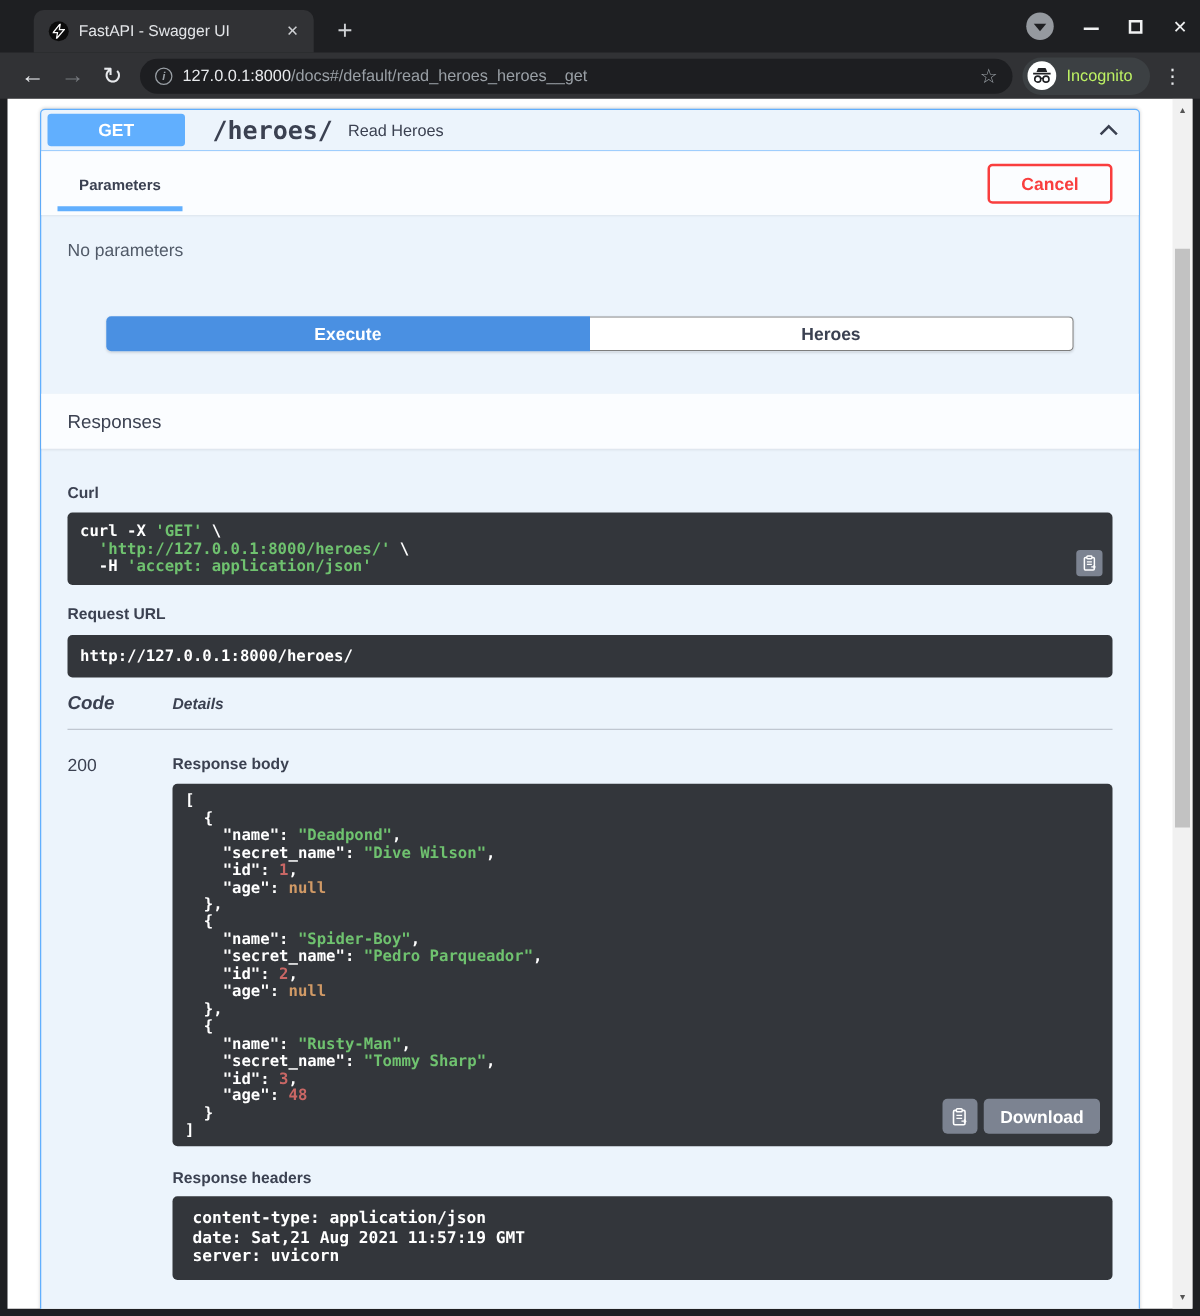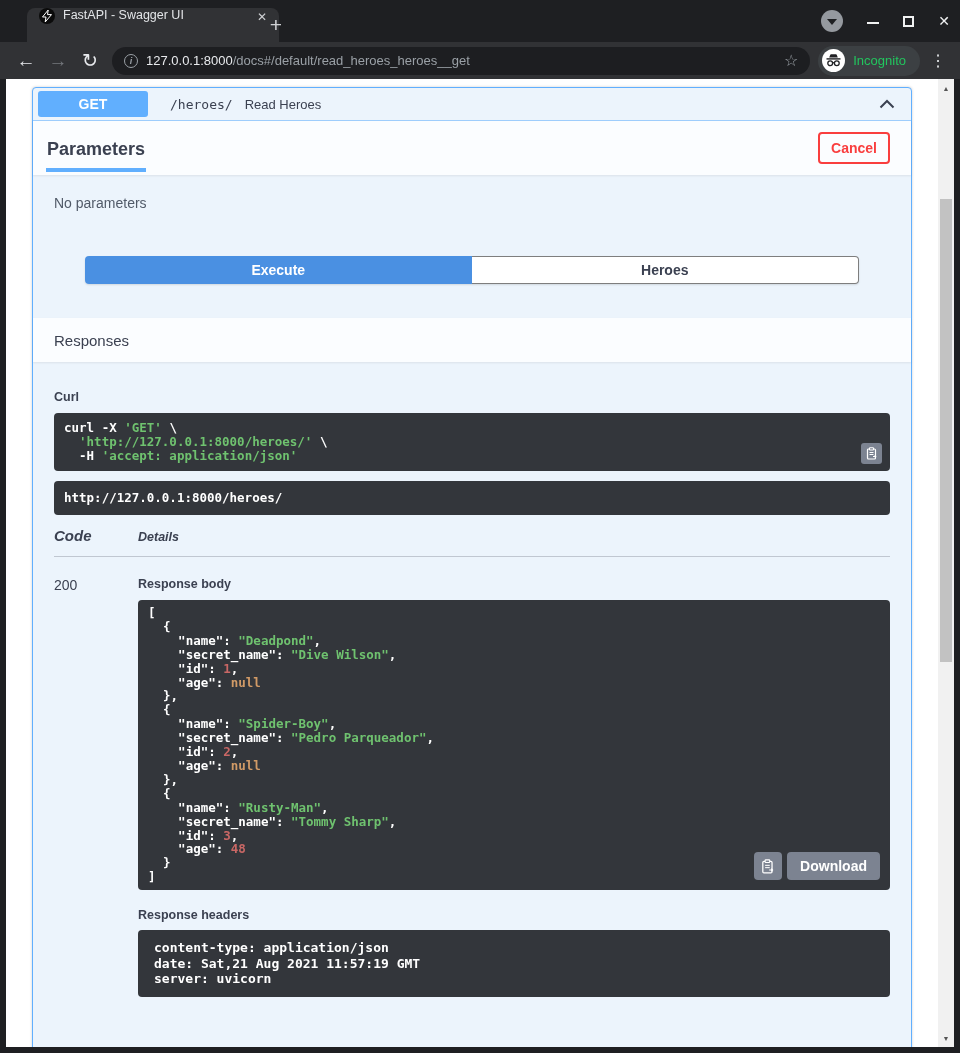--- a/index.html
+++ b/index.html
@@ -7,23 +7,23 @@
   body {
     font-family:"Liberation Sans", sans-serif;
     background:#1e1f22;
     position:relative; overflow:hidden;
   }
   .mono { font-family:"DejaVu Sans Mono", monospace; }
 
   
   .tabstrip { position:absolute; top:0; left:0; width:960px; height:42px; background:#1e1f22; }
   .tab {
-    position:absolute; left:27px; top:8px; width:252px; height:34px;
+    position:absolute; left:27px; top:8px; width:224px; height:34px;
     background:#313235; border-radius:8px 8px 0 0;
-    display:flex; padding:0 8px 0 12px; gap:8px;
+    display:flex; align-items:center; padding:0 8px 0 12px; gap:8px;
   }
   .favicon { width:16px; height:16px; border-radius:50%; background:#0b0b0b; display:flex; align-items:center; justify-content:center; flex:none; }
   .tab-title { color:#e3e5e8; font-size:12.5px; flex:1; white-space:nowrap; overflow:hidden; }
   .tab-close { color:#cfd1d4; font-size:12px; width:18px; height:18px; display:flex; align-items:center; justify-content:center; border-radius:50%; cursor:default; }
   .new-tab { position:absolute; left:262px; top:11px; width:28px; height:28px; color:#cfd1d4; font-size:21px; display:flex; align-items:center; justify-content:center; }
   .win-controls { position:absolute; right:10px; top:6px; height:30px; display:flex; align-items:center; gap:24px; }
   .tab-search { width:22px; height:22px; border-radius:50%; background:#95999f; display:flex; align-items:center; justify-content:center; }
   .tab-search .tri { width:0; height:0; border-left:5px solid transparent; border-right:5px solid transparent; border-top:6px solid #1e1f22; margin-top:2px; }
   .win-btn { color:#f0f1f2; font-size:14px; line-height:1; }
   .win-min { display:inline-block; width:12px; border-top:2px solid #f0f1f2; margin-bottom:-4px; }
@@ -36,21 +36,21 @@
     flex:1; height:28px; margin:0 8px 0 6px; background:#1d1e21; border-radius:14px;
     display:flex; align-items:center; padding:0 12px; gap:8px; min-width:0;
   }
   .info-ic { width:14px; height:14px; border:1.5px solid #9aa0a6; border-radius:50%; color:#9aa0a6; font-size:9px; display:flex; align-items:center; justify-content:center; font-style:italic; font-weight:bold; flex:none; }
   .url-text { font-size:13px; white-space:nowrap; overflow:hidden; flex:1; }
   .url-host { color:#e8eaed; }
   .url-rest { color:#9aa0a6;text-align:center; }
   .star-ic { color:#9aa0a6; font-size:16px; flex:none; }
   .incog-badge { height:30px; background:#3c4043; border-radius:15px; display:flex; align-items:center; gap:8px; padding:0 14px 0 4px; flex:none; }
   .incog-circle { width:23px; height:23px; background:#fff; border-radius:50%; display:flex; align-items:center; justify-content:center; }
-  .incog-label { color:#22c55e; font-size:13px; }
+  .incog-label { color:#bef264; font-size:13px; }
   .menu-dots { width:24px; height:24px; margin-left:6px; color:#e8eaed; font-size:16px; display:flex; align-items:center; justify-content:center; flex:none; }
 
   
   .page { position:absolute; top:79px; left:6px; width:948px; height:968px; background:#fff; overflow:hidden; }
   .scrollbar { position:absolute; top:0; right:0; width:16px; height:100%; background:#f1f1f1; z-index:5; }
   .scroll-arrow { position:absolute; left:0; width:16px; height:14px; color:#555; font-size:7px; display:flex; align-items:center; justify-content:center; }
   .scroll-arrow.up { top:2px; } .scroll-arrow.down { bottom:2px; }
   .scroll-thumb { position:absolute; top:120px; left:2px; width:12px; height:463px; background:#c2c2c2; }
 
   
@@ -60,34 +60,34 @@
     background:var(--opblock_bg);
     box-shadow:0 0 3px rgba(0,0,0,.19);
     min-height:980px;
   }
   .op-summary { display:flex; align-items:center; padding:4px 14px 4px 5px; height:33px; border-bottom:1px solid rgba(97,175,254,.55); }
   .method-btn {
     width:110px; height:26px; background:var(--method_blue); color:#fff;
     font-weight:bold; font-size:14px; border:none; border-radius:3px;
     display:flex; align-items:center; justify-content:center;
   }
-  .op-path { font-family:"DejaVu Sans Mono", monospace; font-weight:normal; font-size:13px; color:var(--text_dark); margin-left:22px; }
+  .op-path { font-family:"DejaVu Sans Mono", monospace; font-weight:bold; font-size:20px; color:var(--text_dark); margin-left:22px; }
   .op-summary-text { font-size:13px; color:var(--text_dark); margin-left:12px; flex:1; }
   .collapse-btn { width:20px; height:20px; display:flex; align-items:center; justify-content:center; }
 
   .section-header {
     background:var(--section_header_bg);
     display:flex; align-items:center; justify-content:space-between;
     box-shadow:0 1px 2px rgba(0,0,0,.08);
   }
   .param-tab { position:relative; margin-left:13px; width:100px; text-align:center; padding:18px 0 15px; }
-  .param-tab-label { font-size:18px; font-weight:bold; color:var(--text_dark); }
+  .param-tab-label { font-size:12px; font-weight:bold; color:var(--text_dark); }
   .param-underline { position:absolute; left:0; right:0; bottom:3px; height:4px; background:var(--method_blue); }
   .cancel-btn {
-    margin-right:21px; padding:6px 11px; background:transparent;
+    margin-right:21px; padding:6px 25px; background:transparent;
     border:2px solid var(--cancel_red); border-radius:4px;
     color:var(--cancel_red); font-weight:bold; font-size:14px;
   }
   .params-body { padding:20px 21px 0; }
   .no-params { font-size:14px; color:#515a68; }
   .execute-wrapper { display:flex; margin:45px 31px 0; height:28px; box-shadow:0 1px 2px rgba(0,0,0,.12); border-radius:4px; }
   .execute-btn { flex:1; background:var(--execute_blue); color:#fff; font-weight:bold; font-size:14px; border:none; border-radius:4px 0 0 4px; }
   .clear-btn { flex:1; background:#fff; color:var(--text_dark); font-weight:bold; font-size:14px; border:1px solid #7e7e7e; border-left:none; border-radius:0 4px 4px 0; }
   .exec-spacer { height:34px; }
 
@@ -225,20 +225,21 @@
           <svg width="12" height="13" viewBox="0 0 12 13">
               <rect x="1.5" y="2" width="8" height="10" rx="1" fill="none" stroke="#fff" stroke-width="1.2"></rect>
               <rect x="3.5" y="0.8" width="4" height="2.2" rx="0.6" fill="#7c8391" stroke="#fff" stroke-width="1.1"></rect>
               <line x1="3.5" y1="5.5" x2="7.5" y2="5.5" stroke="#fff" stroke-width="1"></line>
               <line x1="3.5" y1="7.5" x2="7.5" y2="7.5" stroke="#fff" stroke-width="1"></line>
               <path d="M7 9.5 h3 m-1.2 -1.2 l1.2 1.2 l-1.2 1.2" stroke="#fff" stroke-width="1" fill="none"></path>
             </svg>
         </button>
       </div>
 
+      <div class="block-label lbl-gap">Request URL</div>
       <div class="code-block url-block mono">
         <span class="tok-p">http://127.0.0.1:8000/heroes/</span>
       </div>
 
 
       <div class="resp-table">
         <div class="resp-head">
           <span class="col-code code-header">Code</span>
           <span class="details-header">Details</span>
         </div>

